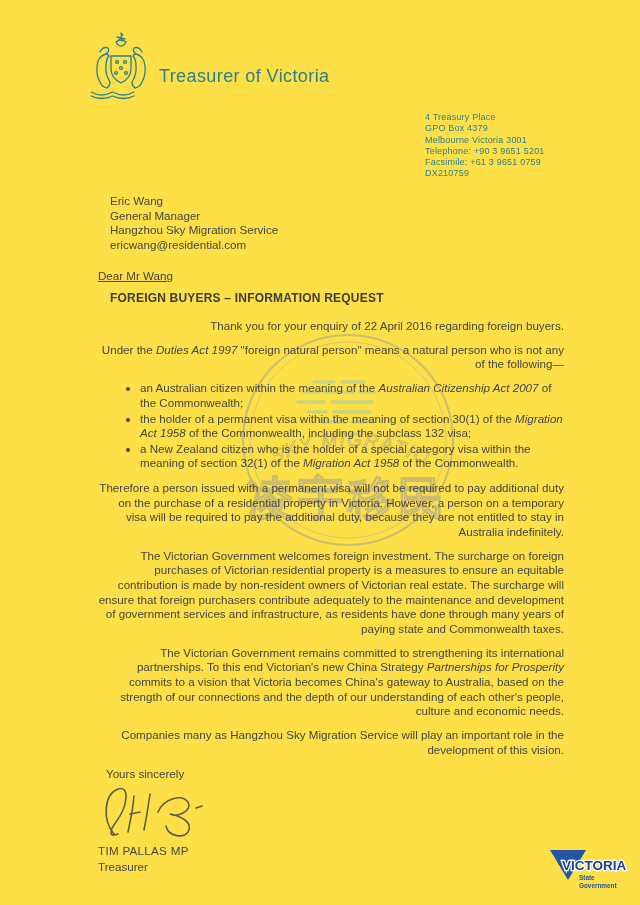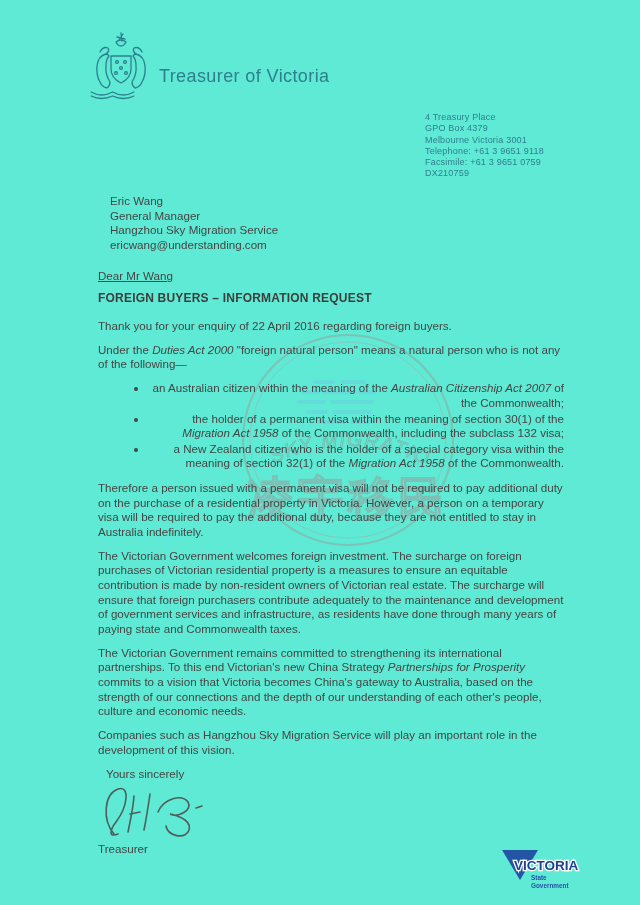--- a/index.html
+++ b/index.html
@@ -4,56 +4,56 @@
 <style>
   html,body{margin:0;padding:0;}
   body{
     width:640px;height:905px;
     background:#fdfdfc;
     font-family:"Liberation Sans","DejaVu Sans",sans-serif;
     color:#454545;
     position:relative;
     overflow:hidden;
   }
-  .page{position:absolute;inset:0;background:#5eead4;}
+  .page{position:absolute;inset:0;background:#fde047;}
   
   .coa{position:absolute;left:86px;top:30px;}
   .org-title{
     position:absolute;left:159px;top:66px;
     font-size:18px;letter-spacing:.4px;color:#2e7f8e;font-weight:500;
   }
   .addr{
     position:absolute;left:425px;top:112px;
     font-size:9px;line-height:11.3px;color:#2e7f8e;letter-spacing:.2px;
   }
   
   .body{
     position:absolute;left:98px;top:194px;width:466px;
     font-size:11.6px;line-height:14.6px;
   }
   .recipient{margin:0 0 17px 12px;}
   .salutation{margin:0 0 7px 0;text-decoration:underline;}
-  .subject{font-weight:bold;font-size:12px;letter-spacing:.2px;margin:0 0 13px 0;color:#3d3d3d;}
-  .para{margin:0 0 9.5px 0;}
+  .subject{font-weight:bold;font-size:12px;letter-spacing:.2px;margin:0 0 13px 12px;color:#3d3d3d;}
+  .para{margin:0 0 9.5px 0;text-align:right;}
   ul.bullets{margin:0 0 10px 20px;padding:0 0 0 14px;}
-  ul.bullets li{margin:0 0 1px 16px;text-align:right;}
+  ul.bullets li{margin:0 0 1px 8px;}
   .it{font-style:italic;}
   .lnk{color:#3a6db5;text-decoration:underline;cursor:pointer;}
   
   .closing{margin:8px 0 2px 8px;}
   .sig{display:block;margin:2px 0 0 2px;}
   .sig-name{margin:2px 0 2px 0;letter-spacing:.3px;}
   .sig-title{margin:0 0 4px 0;}
   
   .watermark{
     position:absolute;left:238px;top:330px;width:220px;height:220px;
     opacity:.5;pointer-events:none;
   }
   
-  .vic-logo{position:absolute;left:500px;top:846px;}
+  .vic-logo{position:absolute;left:548px;top:846px;}
 </style>
 </head>
 <body>
 
 <div class="page">
 
   <div class="coa">
     <svg width="70" height="76" viewBox="0 0 70 76" fill="none" stroke="#2e7f8e" stroke-width="1.3" stroke-linecap="round" stroke-linejoin="round">
 
       <path d="M33 10 l4 -6 m-2 -1 l1 8 m-5 -4 l8 2"></path>
@@ -75,21 +75,21 @@
       <path d="M12 62 q11 6 23 0 q12 6 23 0 m-46 4 q11 5 23 0 q12 5 23 0" transform="translate(-6,0) scale(0.93,1)"></path>
     </svg>
   </div>
 
   <div class="org-title">Treasurer of Victoria</div>
 
   <div class="addr">
       <div>4 Treasury Place</div>
       <div>GPO Box 4379</div>
       <div>Melbourne Victoria 3001</div>
-      <div>Telephone: +61 3 9651 9118</div>
+      <div>Telephone: +90 3 9651 5201</div>
       <div>Facsimile: +61 3 9651 0759</div>
       <div>DX210759</div>
     </div>
 
   <div class="watermark">
     <svg width="220" height="220" viewBox="-110 -110 220 220">
       <circle cx="0" cy="0" r="105" fill="none" stroke="#9b9b9b" stroke-width="2"></circle>
       <circle cx="0" cy="0" r="98" fill="none" stroke="#a8a8a8" stroke-width="1"></circle>
 
       <g stroke="#74bde8" stroke-width="3.6" stroke-linecap="round" opacity=".7">
@@ -107,51 +107,52 @@
       </text>
       <text x="0" y="74" text-anchor="middle" font-size="46" font-weight="bold" letter-spacing="4" fill="none" stroke="#9a9a9a" stroke-width="1.1" font-family="DejaVu Sans, sans-serif">凌宇移民</text>
     </svg>
   </div>
 
   <div class="body">
     <div class="recipient">
         <div>Eric Wang</div>
         <div>General Manager</div>
         <div>Hangzhou Sky Migration Service</div>
-        <div>ericwang@understanding.com</div>
+        <div>ericwang@residential.com</div>
       </div>
 
     <p class="salutation">Dear Mr Wang</p>
     <p class="subject">FOREIGN BUYERS – INFORMATION REQUEST</p>
 
     <p class="para"><span>Thank you for your enquiry of 22 April 2016 regarding foreign buyers.</span></p>
-    <p class="para"><span>Under the </span><span class="it">Duties Act 2000</span><span> "foreign natural person" means a natural person who is not any of the following—</span></p>
+    <p class="para"><span>Under the </span><span class="it">Duties Act 1997</span><span> "foreign natural person" means a natural person who is not any of the following—</span></p>
 
     <ul class="bullets">
         <li><span>an Australian citizen within the meaning of the </span><span class="it">Australian Citizenship Act 2007</span><span> of the Commonwealth;</span></li>
         <li><span>the holder of a permanent visa within the meaning of section 30(1) of the </span><span class="it">Migration Act 1958</span><span> of the Commonwealth, including the subclass 132 visa;</span></li>
         <li><span>a New Zealand citizen who is the holder of a special category visa within the meaning of section 32(1) of the </span><span class="it">Migration Act 1958</span><span> of the Commonwealth.</span></li>
       </ul>
 
     <p class="para"><span>Therefore a person issued with a permanent visa will not be required to pay additional duty on the purchase of a residential property in Victoria. However, a person on a temporary visa will be required to pay the additional duty, because they are not entitled to stay in Australia indefinitely.</span></p>
     <p class="para"><span>The Victorian Government welcomes foreign investment. The surcharge on foreign purchases of Victorian residential property is a measures to ensure an equitable contribution is made by non-resident owners of Victorian real estate. The surcharge will ensure that foreign purchasers contribute adequately to the maintenance and development of government services and infrastructure, as residents have done through many years of paying state and Commonwealth taxes.</span></p>
     <p class="para"><span>The Victorian Government remains committed to strengthening its international partnerships. To this end Victorian's new China Strategy </span><span class="it">Partnerships for Prosperity</span><span> commits to a vision that Victoria becomes China's gateway to Australia, based on the strength of our connections and the depth of our understanding of each other's people, culture and economic needs.</span></p>
-    <p class="para"><span>Companies such as Hangzhou Sky Migration Service will play an important role in the development of this vision.</span></p>
+    <p class="para"><span>Companies many as Hangzhou Sky Migration Service will play an important role in the development of this vision.</span></p>
 
     <p class="closing">Yours sincerely</p>
 
     <svg class="sig" width="120" height="58" viewBox="0 0 120 58" fill="none" stroke="#4c4c4c" stroke-width="1.6" stroke-linecap="round" opacity=".88">
       <path d="M14 50 C2 36 4 10 18 5 C30 1 28 22 16 38 C10 46 8 54 18 50"></path>
       <path d="M34 12 C33 26 30 38 28 48"></path>
       <path d="M30 30 l10 -2"></path>
       <path d="M50 10 C48 24 46 36 44 46"></path>
       <path d="M58 28 C64 14 82 10 88 18 C93 26 78 34 70 30 C80 32 94 38 88 48 C83 55 68 52 66 42"></path>
       <path d="M96 24 l6 -2"></path>
     </svg>
 
+    <div class="sig-name">TIM PALLAS MP</div>
     <div class="sig-title">Treasurer</div>
 
   </div>
 
   <div class="vic-logo">
     <svg width="80" height="56" viewBox="0 0 80 56">
       <polygon points="2,4 38,4 20,34" fill="#2355a4"></polygon>
       <text x="14" y="24" font-size="13.5" font-weight="bold" font-family="Liberation Sans, sans-serif" fill="#1d3f8f" stroke="#ffffff" stroke-width="2.6" paint-order="stroke">VICTORIA</text>
       <text x="31" y="34" font-size="6.4" font-weight="bold" font-family="Liberation Sans, sans-serif" fill="#2355a4">State</text>
       <text x="31" y="42" font-size="6.4" font-weight="bold" font-family="Liberation Sans, sans-serif" fill="#2355a4">Government</text>

